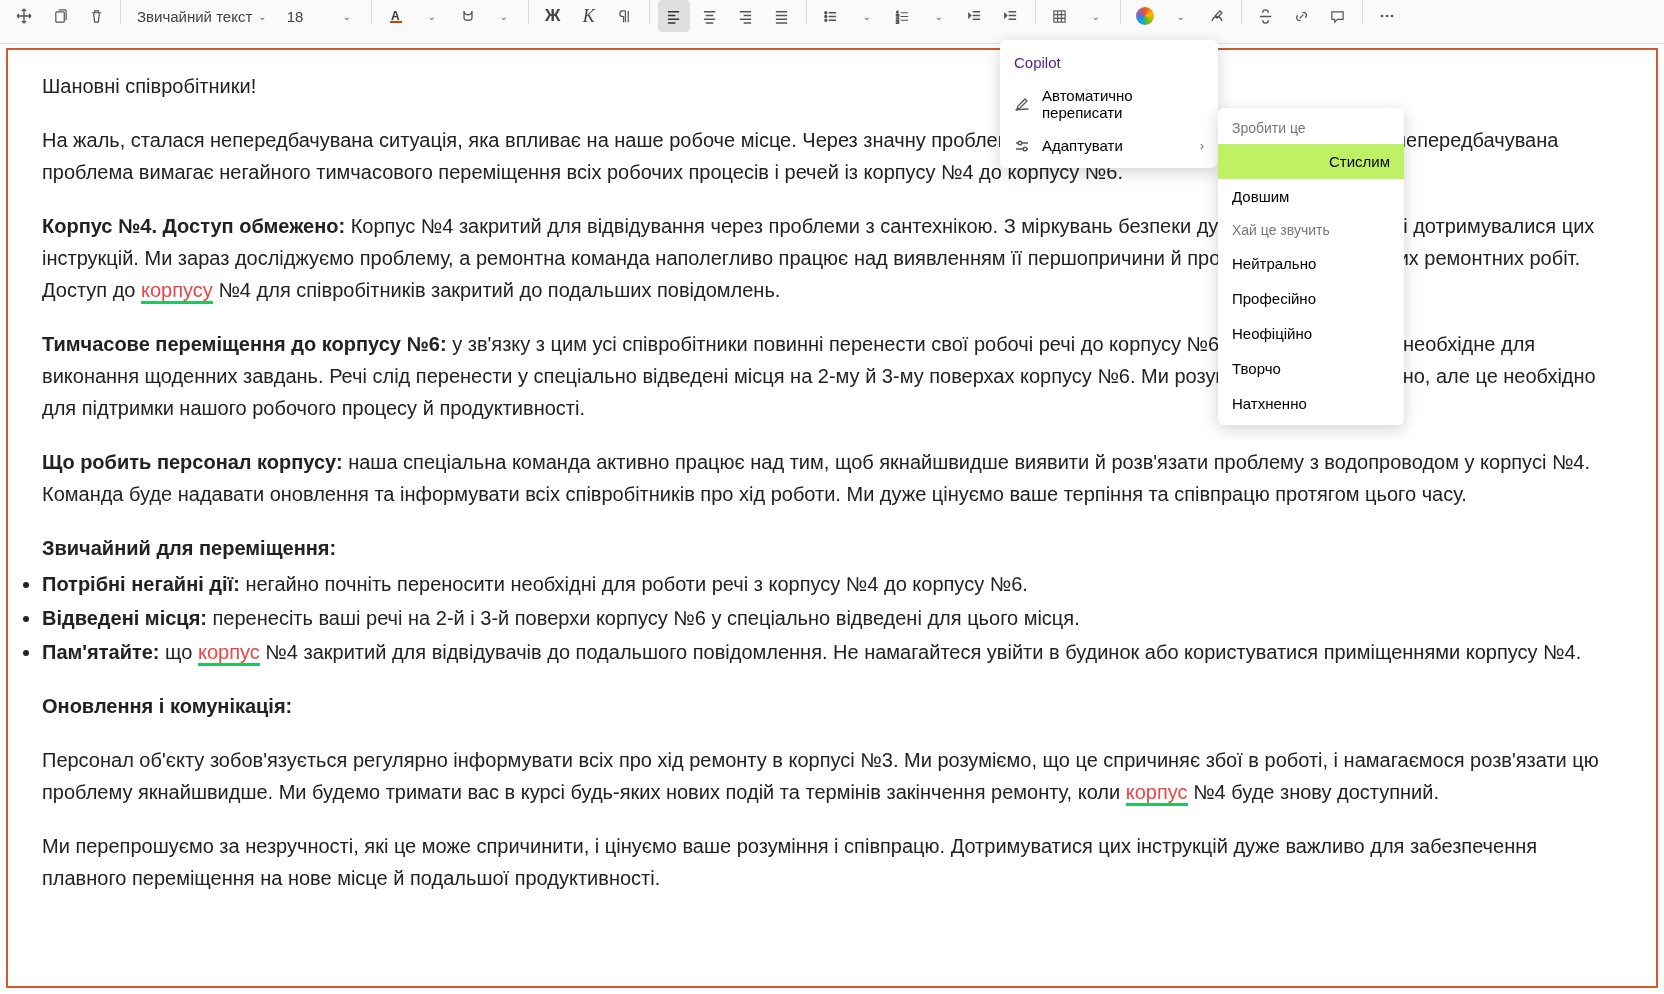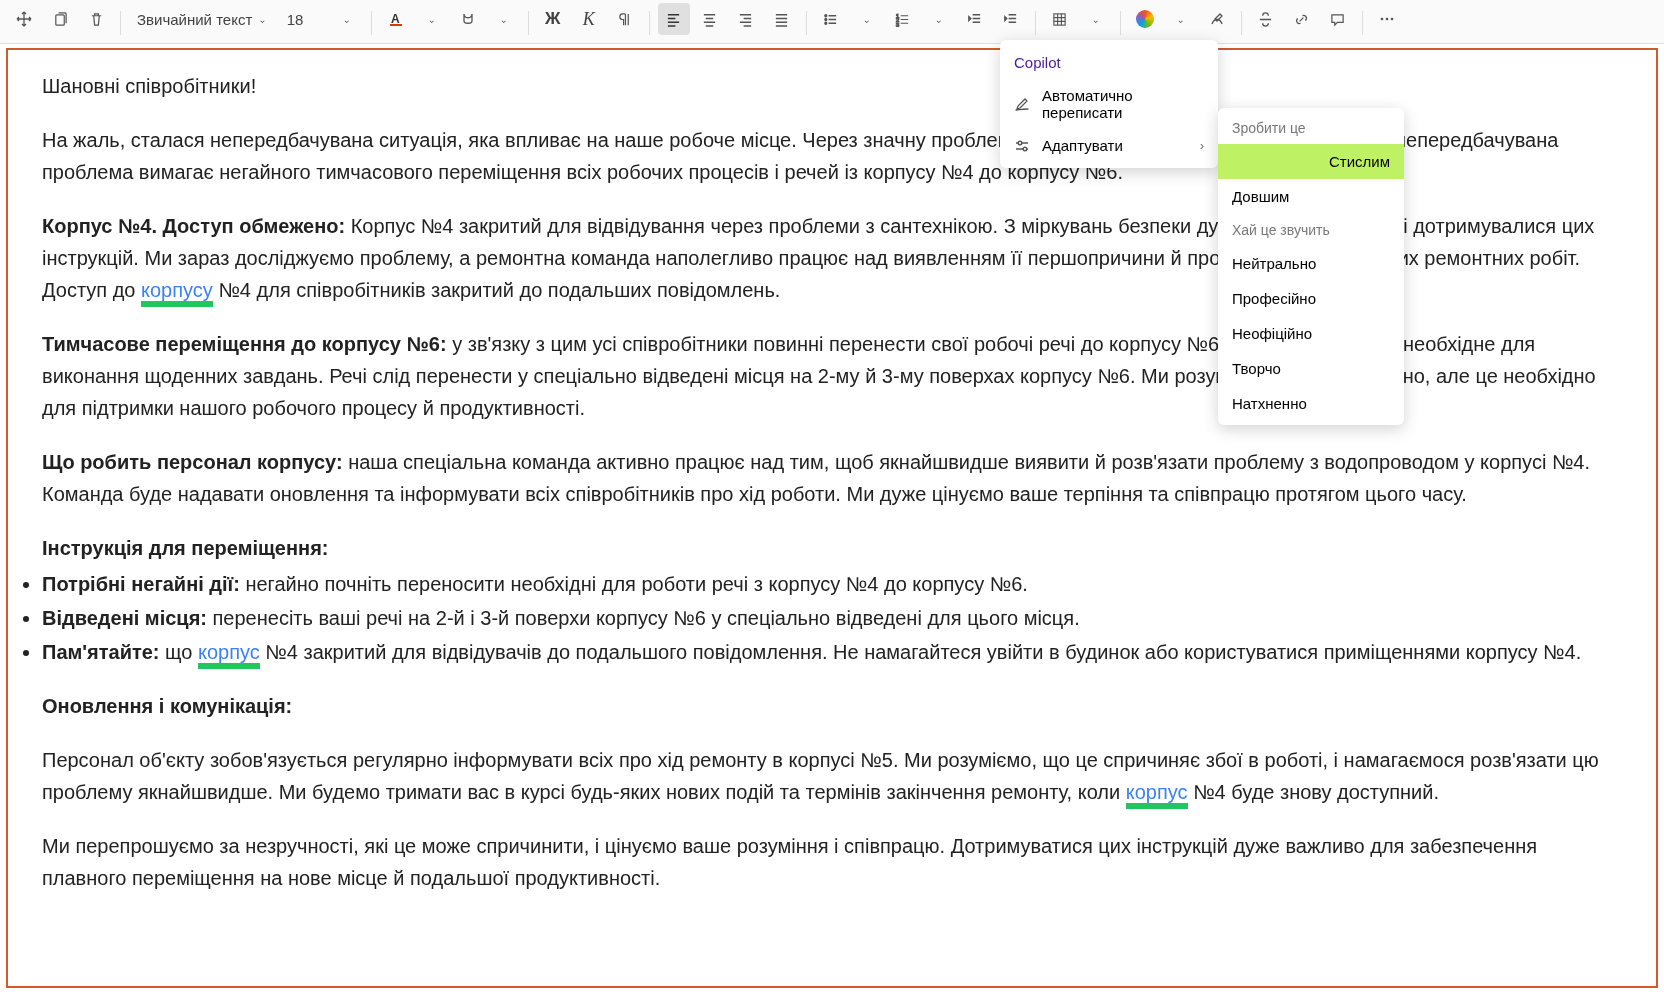--- a/index.html
+++ b/index.html
@@ -6,23 +6,23 @@
     body {
       font-family: "Segoe UI", Arial, sans-serif;
       background: #fff;
       width: 1664px;
       height: 994px;
       overflow: hidden;
       position: relative;
     }
     .toolbar {
       display: flex;
-      align-items: flex-end;
+      align-items: flex-start;
       height: 44px;
-      padding: 8px 8px;
+      padding: 0 8px;
       border-bottom: 1px solid #e0e0e0;
       gap: 4px;
       background:#fafafa;
     }
     .tb-btn {
       width: 32px; height: 32px;
       display: flex; align-items: center; justify-content: center;
       border-radius: 4px;
       cursor: pointer;
       color: #424242;
@@ -41,21 +41,21 @@
       top:48px; left:6px; right:6px; bottom:6px;
       border:2px solid #d05a2e;
       padding: 20px 34px;
       overflow:hidden;
       font-size: 20px;
       line-height: 1.6;
       color:#222;
     }
     .document p { margin-bottom: 22px; }
     .document .bold { font-weight:700; }
-    .document a { color:#3b82f6; text-decoration: none; border-bottom: 6px solid #22c55e; }
+    .document a { color:#ef4444; text-decoration: none; border-bottom: 3px solid #22c55e; }
     .document ul { margin-bottom:22px; }
     .document li { margin-bottom: 2px; }
     .copilot-menu {
       position:absolute;
       top:40px; left:1000px;
       width:218px;
       background:#fff;
       border-radius:6px;
       box-shadow:0 4px 16px rgba(0,0,0,0.18);
       padding:6px 0;
@@ -252,28 +252,28 @@
       </svg>
     </div>
 </div>
 
 <div class="document">
   <p>Шановні співробітники!</p>
   <p>На жаль, сталася непередбачувана ситуація, яка впливає на наше робоче місце. Через значну проблему із сантехнікою корпус №4 закритий. Ця непередбачувана проблема вимагає негайного тимчасового переміщення всіх робочих процесів і речей із корпусу №4 до корпусу №6.</p>
   <p><span class="bold">Корпус №4. Доступ обмежено:</span><span> Корпус №4 закритий для відвідування через проблеми з сантехнікою. З міркувань безпеки дуже важливо, щоб усі дотримувалися цих інструкцій. Ми зараз досліджуємо проблему, а ремонтна команда наполегливо працює над виявленням її першопричини й проведенням необхідних ремонтних робіт. Доступ до </span><a href="#">корпусу</a><span> №4 для співробітників закритий до подальших повідомлень.</span></p>
   <p><span class="bold">Тимчасове переміщення до корпусу №6:</span><span> у зв'язку з цим усі співробітники повинні перенести свої робочі речі до корпусу №6. Сюди входить усе необхідне для виконання щоденних завдань. Речі слід перенести у спеціально відведені місця на 2-му й 3-му поверхах корпусу №6. Ми розуміємо, що це незручно, але це необхідно для підтримки нашого робочого процесу й продуктивності.</span></p>
   <p><span class="bold">Що робить персонал корпусу:</span><span> наша спеціальна команда активно працює над тим, щоб якнайшвидше виявити й розв'язати проблему з водопроводом у корпусі №4. Команда буде надавати оновлення та інформувати всіх співробітників про хід роботи. Ми дуже цінуємо ваше терпіння та співпрацю протягом цього часу.</span></p>
-  <p class="bold" style="margin-bottom:4px">Інструкція для переміщення:</p>
+  <p class="bold" style="margin-bottom:4px">Звичайний для переміщення:</p>
   <ul>
     <li><span class="bold">Потрібні негайні дії:</span><span> негайно почніть переносити необхідні для роботи речі з корпусу №4 до корпусу №6.</span></li>
     <li><span class="bold">Відведені місця:</span><span> перенесіть ваші речі на 2-й і 3-й поверхи корпусу №6 у спеціально відведені для цього місця.</span></li>
     <li><span class="bold">Пам'ятайте:</span><span> що </span><a href="#">корпус</a><span> №4 закритий для відвідувачів до подальшого повідомлення. Не намагайтеся увійти в будинок або користуватися приміщеннями корпусу №4.</span></li>
   </ul>
   <p class="bold">Оновлення і комунікація:</p>
-  <p><span>Персонал об'єкту зобов'язується регулярно інформувати всіх про хід ремонту в корпусі №5. Ми розуміємо, що це спричиняє збої в роботі, і намагаємося розв'язати цю проблему якнайшвидше. Ми будемо тримати вас в курсі будь-яких нових подій та термінів закінчення ремонту, коли </span><a href="#">корпус</a><span> №4 буде знову доступний.</span></p>
+  <p><span>Персонал об'єкту зобов'язується регулярно інформувати всіх про хід ремонту в корпусі №3. Ми розуміємо, що це спричиняє збої в роботі, і намагаємося розв'язати цю проблему якнайшвидше. Ми будемо тримати вас в курсі будь-яких нових подій та термінів закінчення ремонту, коли </span><a href="#">корпус</a><span> №4 буде знову доступний.</span></p>
   <p>Ми перепрошуємо за незручності, які це може спричинити, і цінуємо ваше розуміння і співпрацю. Дотримуватися цих інструкцій дуже важливо для забезпечення плавного переміщення на нове місце й подальшої продуктивності.</p>
 </div>
 
 <div class="copilot-menu">
   <div class="cm-label-only">Copilot</div>
   <div class="cm-item">
     <span>
         <svg width="16" height="16" viewBox="0 0 16 16" fill="none" stroke="#555" stroke-width="1.3">
           <path d="M3 13l1-3 7-7 2 2-7 7-3 1zM2 14c3 0 5-1 12-1" stroke-linecap="round"></path>
         </svg>

